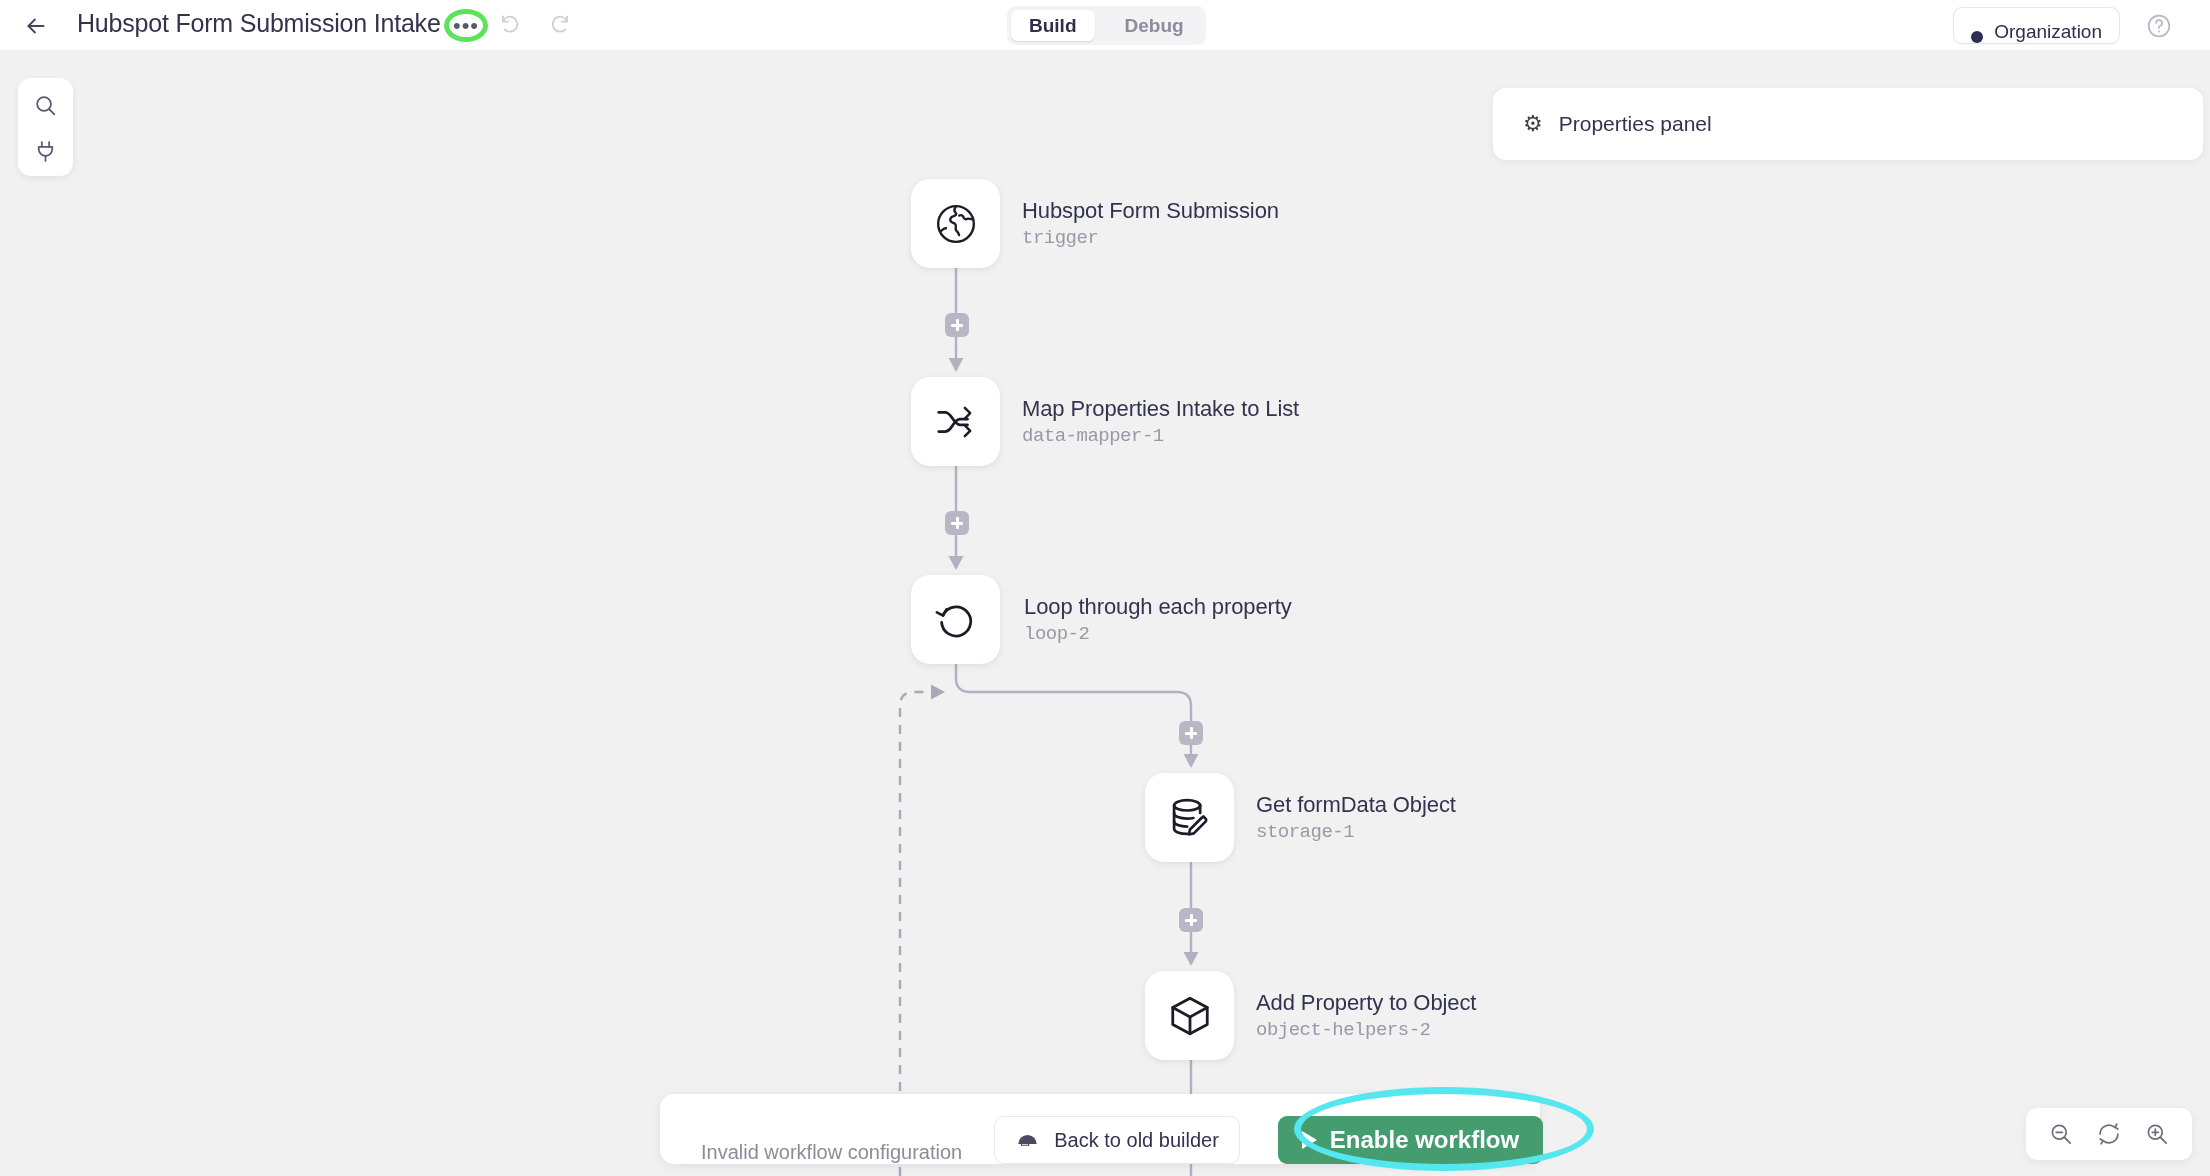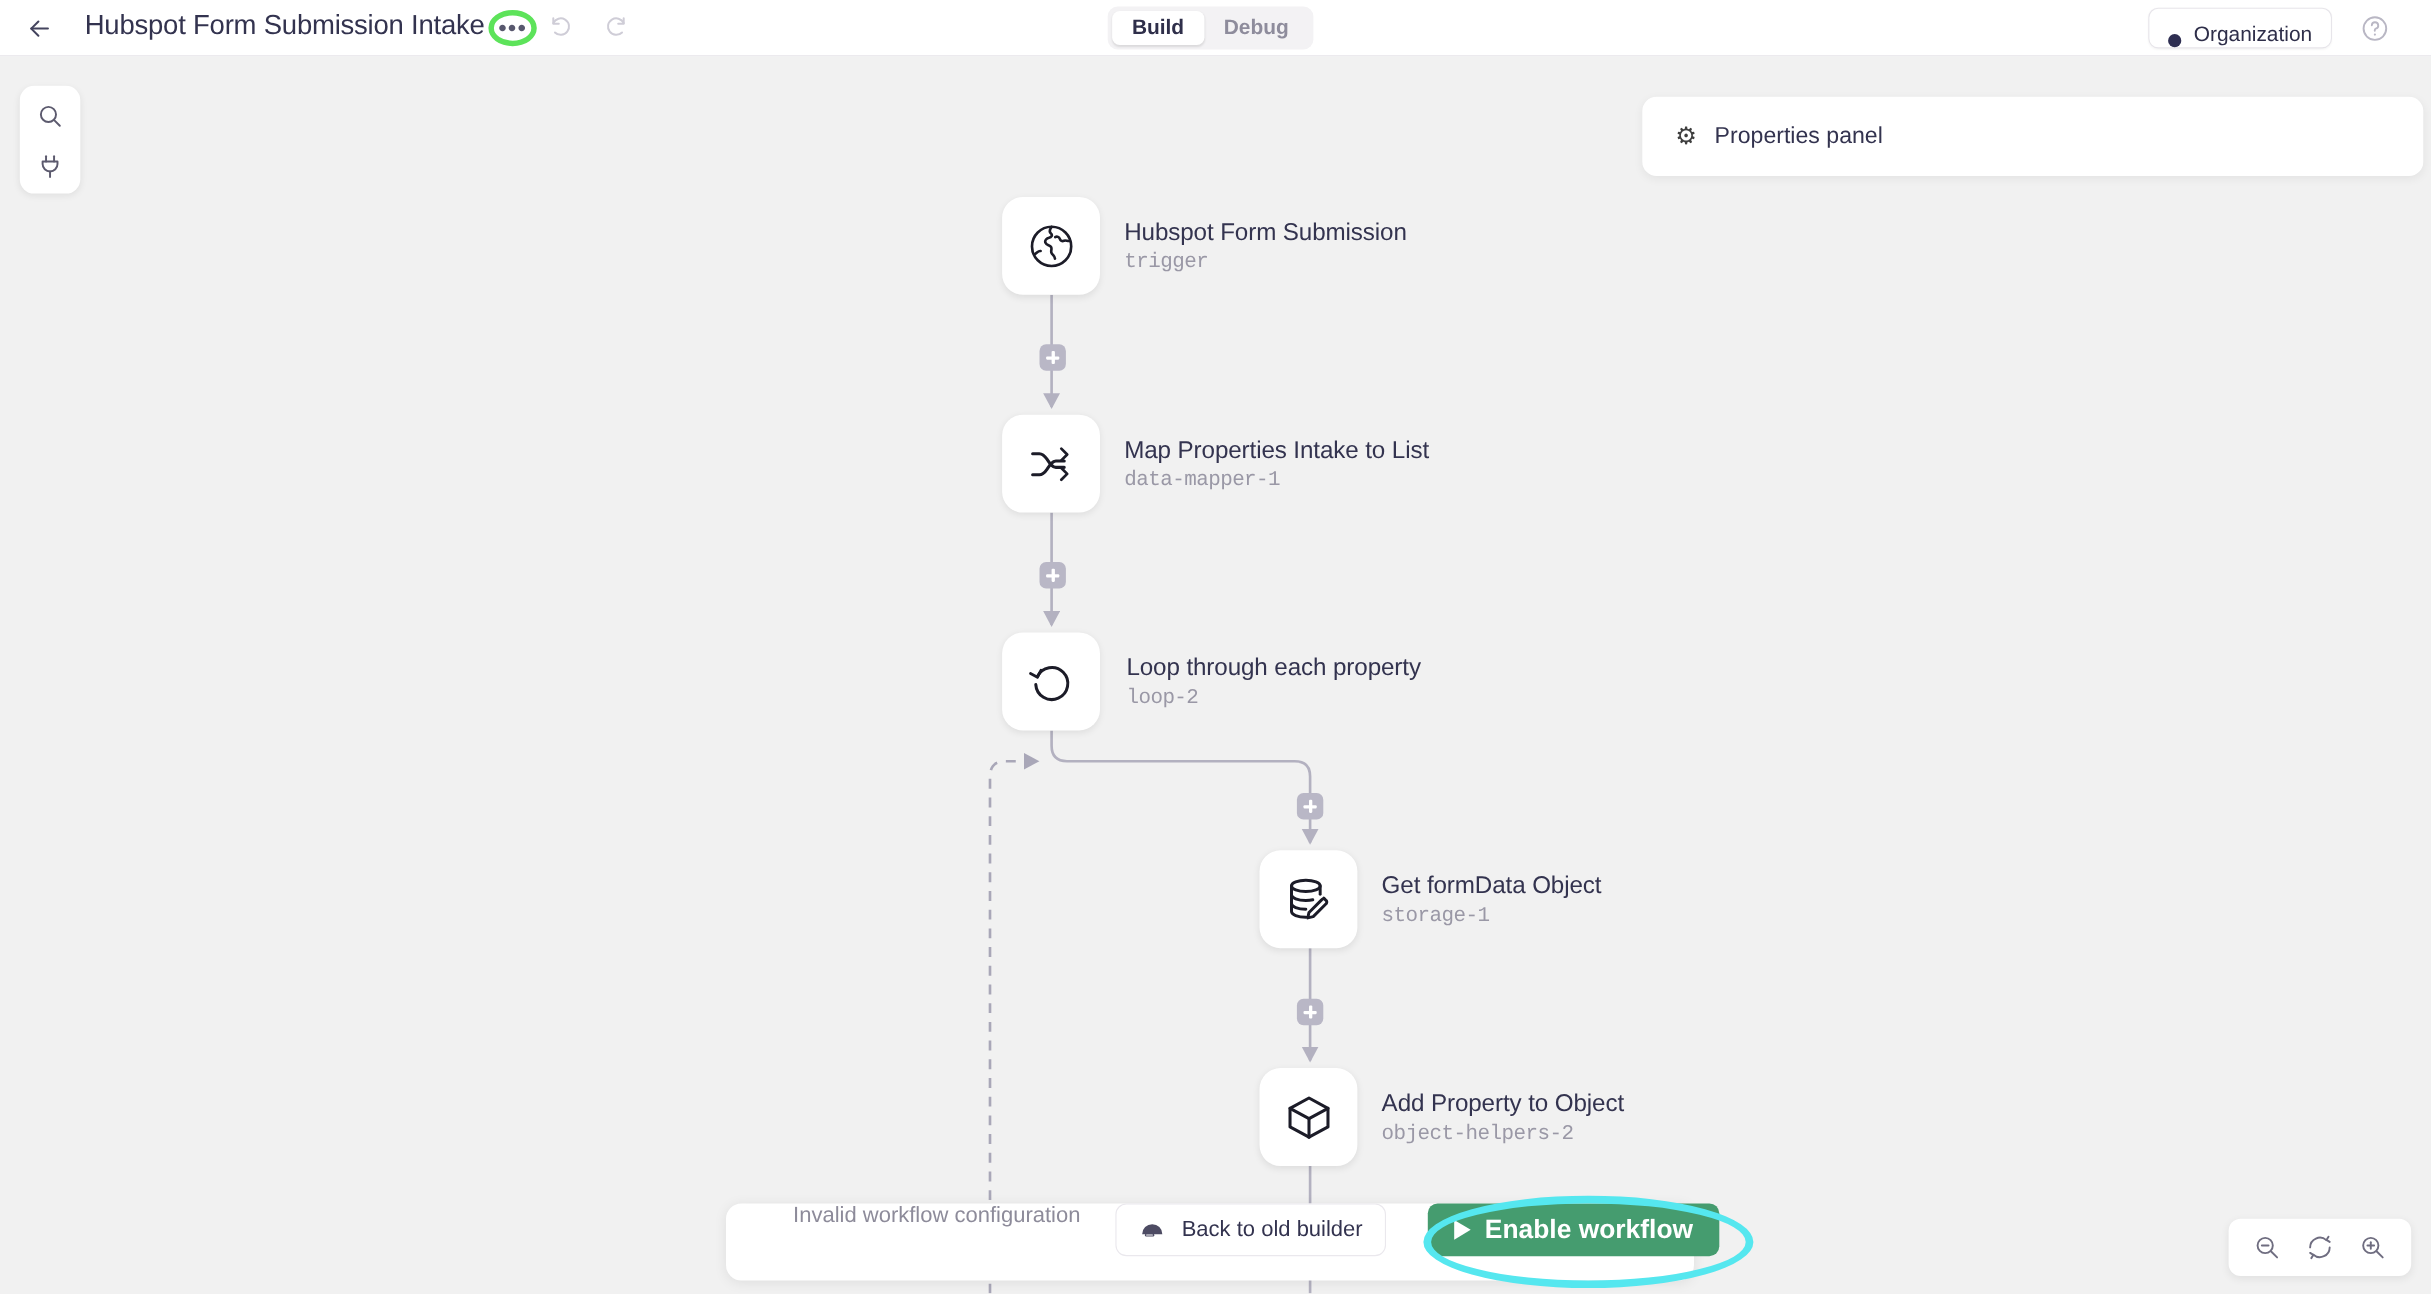--- a/index.html
+++ b/index.html
@@ -44,21 +44,21 @@
   .undo-btn, .redo-btn {
     position: absolute; top: 11px; width: 28px; height: 28px;
     display: flex; align-items: center; justify-content: center; cursor: pointer;
   }
   .undo-btn { left: 497px; }
   .redo-btn { left: 545px; }
 
   .seg-toggle {
     position: absolute; left: 1007px; top: 6px;
     height: 39px; background: #f3f2f4; border-radius: 9px;
-    display: flex; align-items: center; padding: 4px; gap: 0;
+    display: flex; align-items: center; padding: 4px; gap: 12px;
   }
   .seg-item {
     height: 31px; padding: 0 18px; border-radius: 7px;
     display: flex; align-items: center; justify-content: center;
     font-size: 19px; font-weight: 600; color: #8e8c9c; cursor: pointer;
     white-space: nowrap;
   }
   .seg-item.active { background: #ffffff; color: #2f2f4a; box-shadow: 0 1px 2px rgba(0,0,0,.10); }
 
   .org-pill {
@@ -127,21 +127,21 @@
     content: ""; position: absolute; background: #ffffff; border-radius: 1px;
   }
   .plus-chip::before { width: 12px; height: 3px; }
   .plus-chip::after { width: 3px; height: 12px; }
 
   
   .bottom-bar {
     position: absolute; left: 660px; top: 1094px; width: 880px; height: 70px;
     background: #ffffff; border-radius: 14px;
     box-shadow: 0 2px 12px rgba(0,0,0,.08);
-    display: flex; align-items: flex-start; padding: 0 39px; gap: 22px;
+    display: flex; align-items: flex-end; padding: 0 19px; gap: 22px;
     z-index: 35;
   }
   .err-text { font-size: 20px; color: #8d8b9a; white-space: nowrap; }
   .old-builder-btn {
     height: 48px; border: 1px solid #eae8ed; border-radius: 10px; background: #fff;
     display: flex; align-items: center; gap: 14px; padding: 0 20px; cursor: pointer;
     margin-left: 10px; white-space: nowrap;
   }
   .old-builder-label { font-size: 20px; color: #33334f; font-weight: 500; }
   .enable-wrap { position: relative; margin-left: 16px; }

